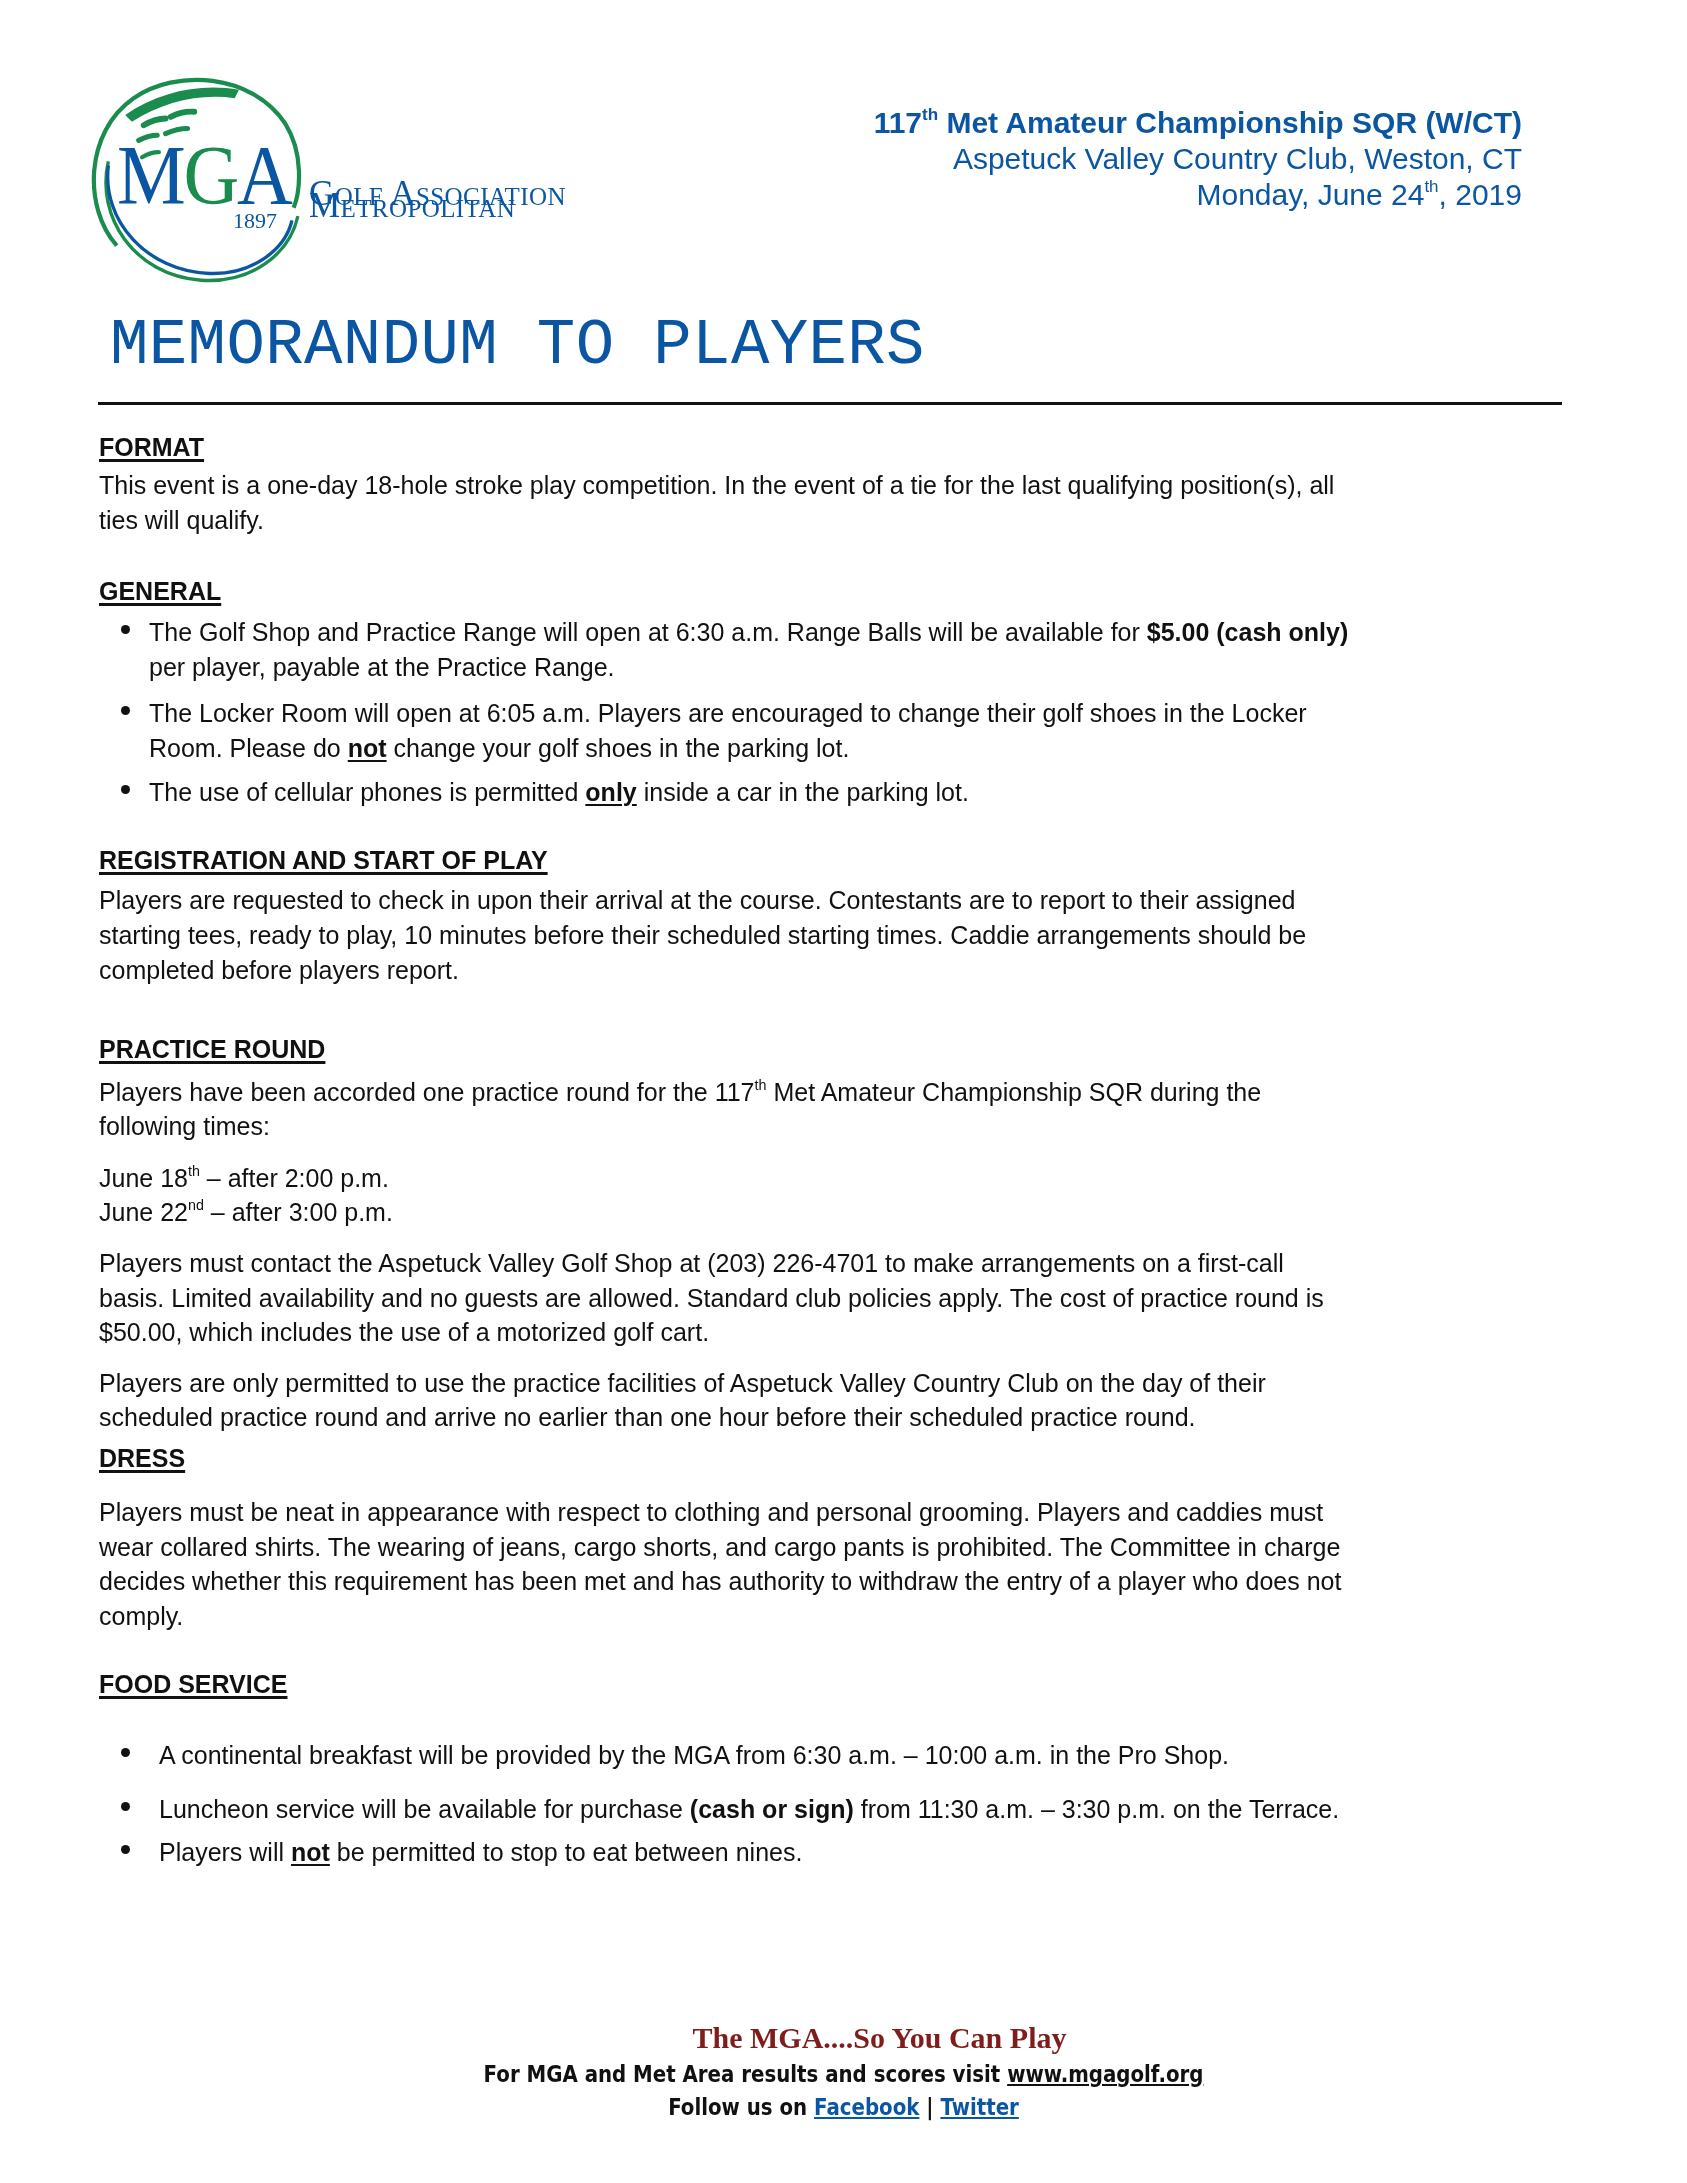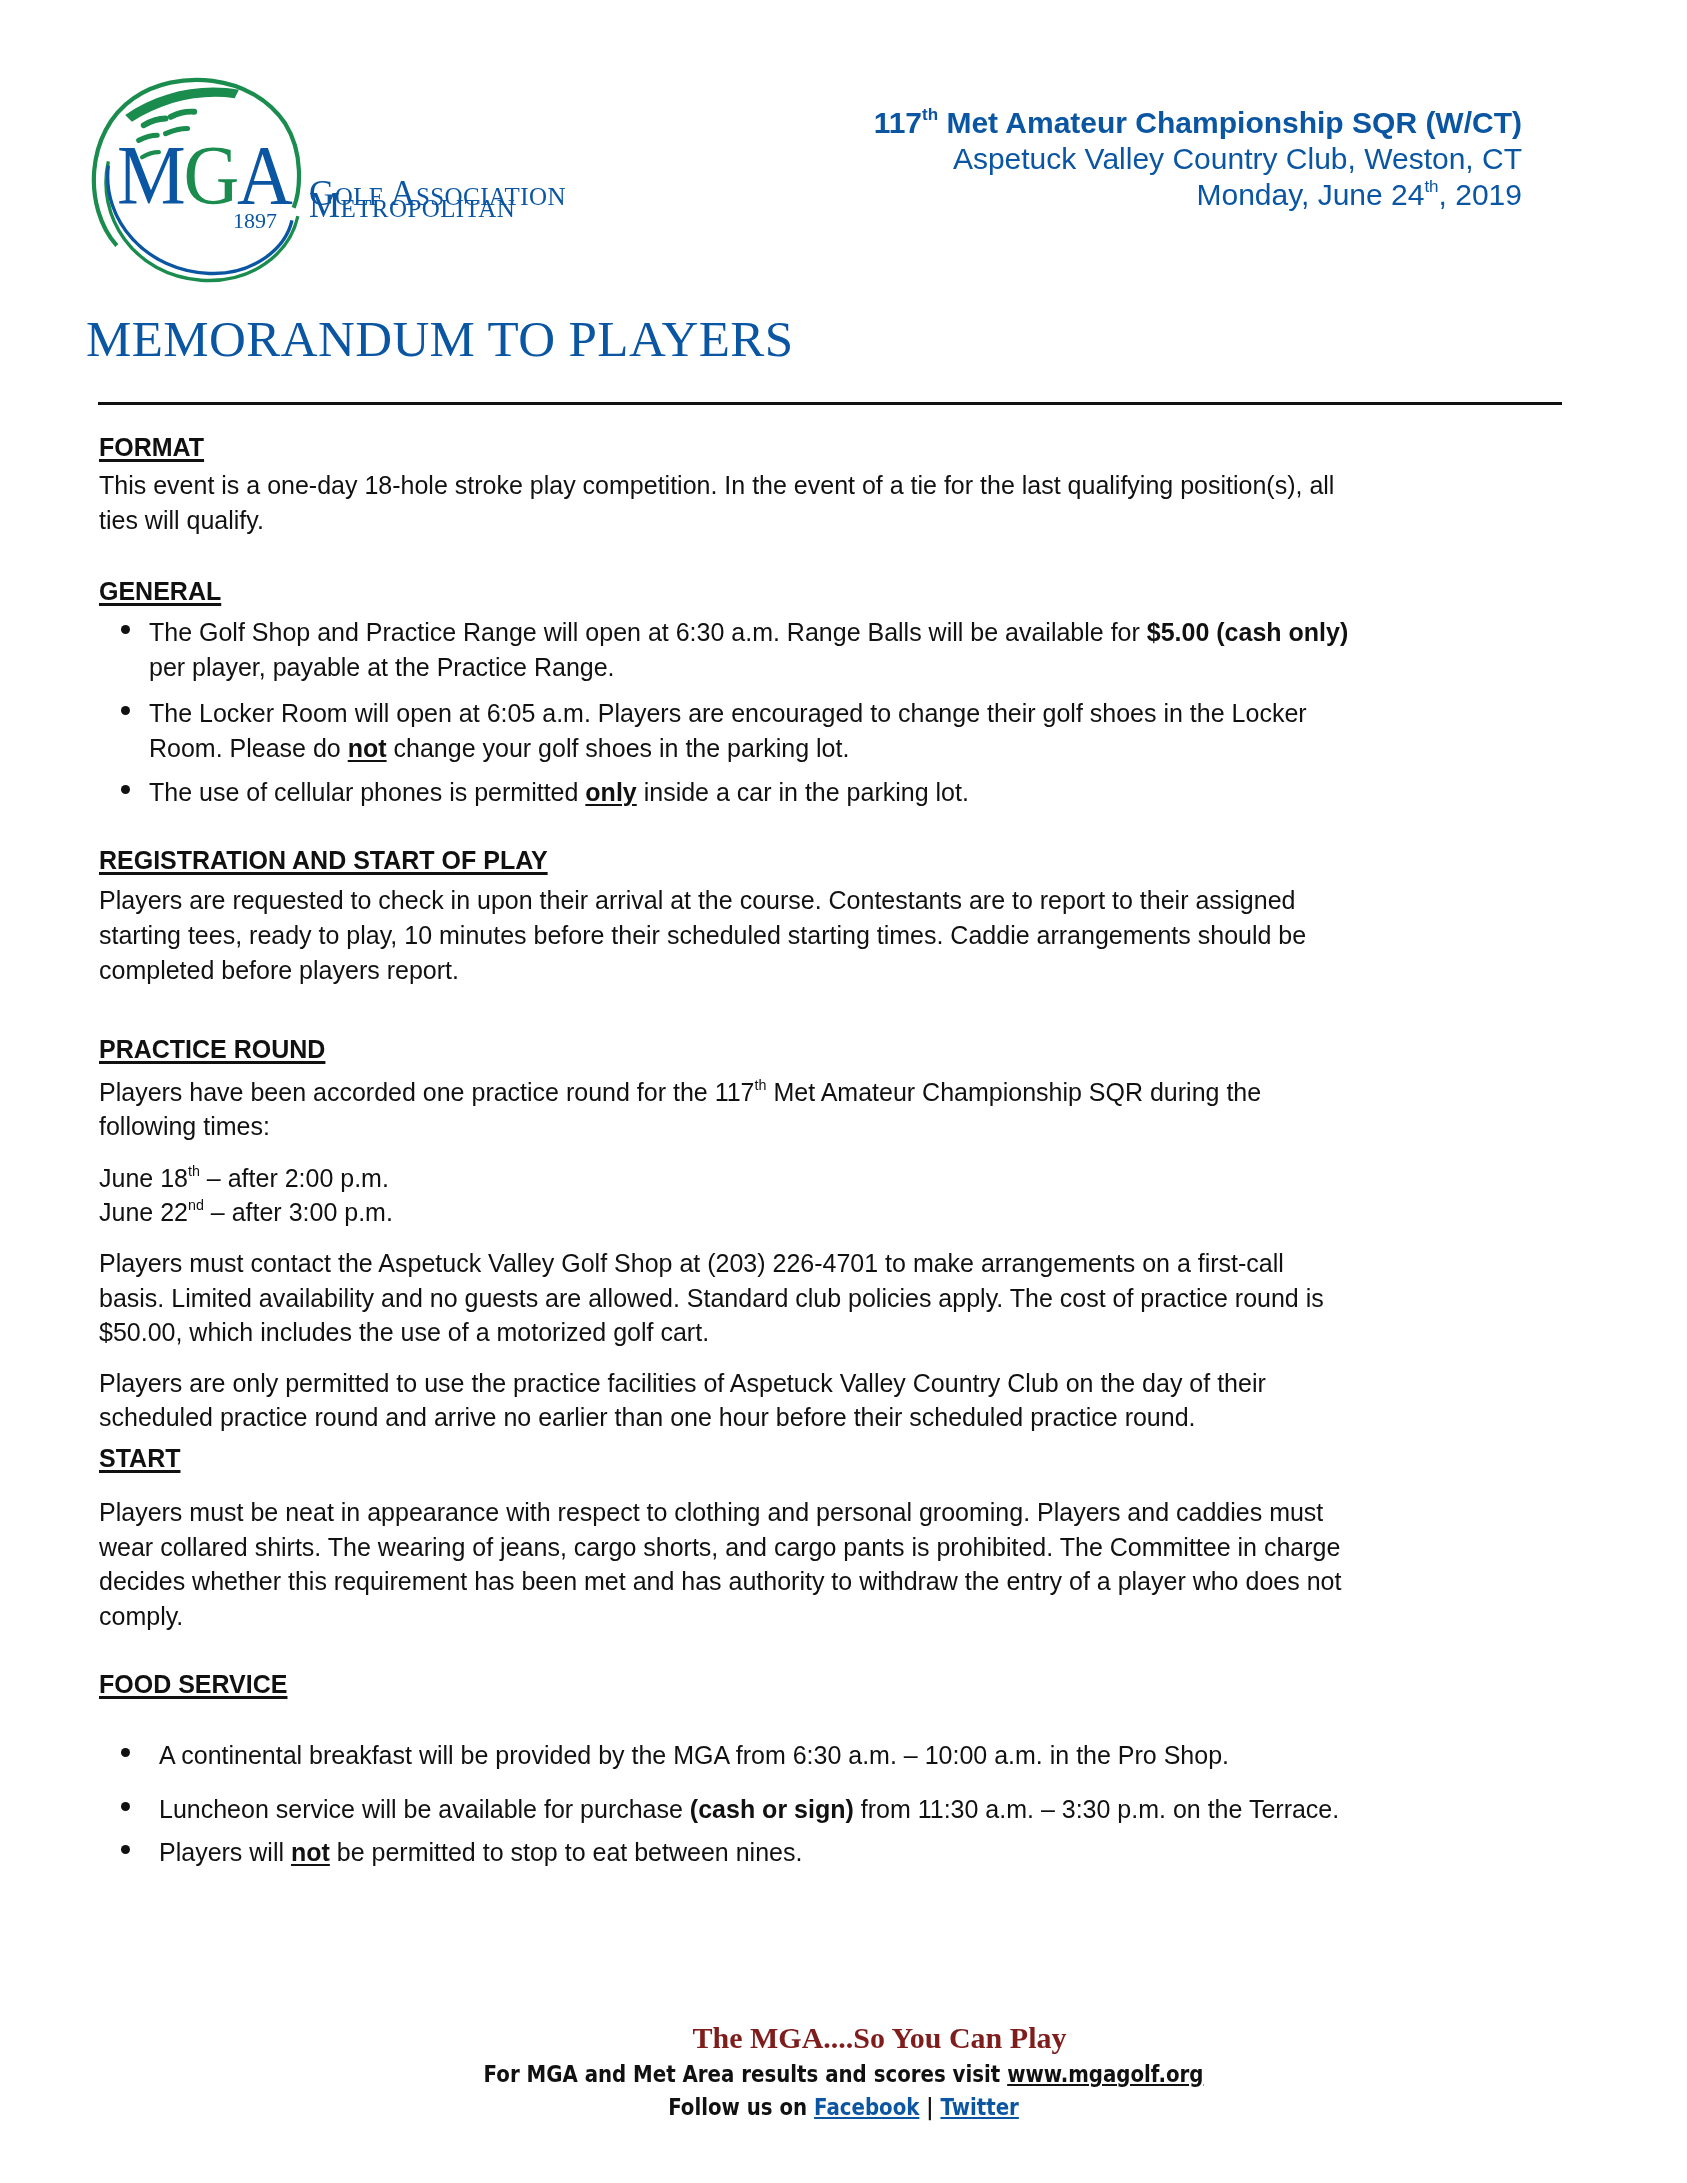--- a/index.html
+++ b/index.html
@@ -18,21 +18,21 @@
   .logo-name2 { left:226px; top:103px; font-size:35px; letter-spacing:0.4px; }
 
   
   .hdr { position:absolute; right:165px; text-align:right; color:#0b56a3; font-family:"Liberation Sans", sans-serif; font-size:30px; line-height:1; white-space:nowrap; }
   .hdr sup { font-size:17px; vertical-align:top; position:relative; top:-1.7px; }
   #hdr1 { top:108px; font-weight:bold; }
   #hdr2 { top:144px; }
   #hdr3 { top:180px; }
 
   
-  #title { left:86px; top:314px; font-family:Liberation Serif, serif; font-size:51px; color:#0b56a3; line-height:1; letter-spacing:0.4px; }
+  #title { left:110px; top:314px; font-family:Liberation Mono, monospace; font-size:64px; color:#0b56a3; line-height:1; letter-spacing:0.4px; }
   #title-rule { position:absolute; left:98px; top:402px; width:1464px; height:2.5px; background:#111; }
 
   
   .line { position:absolute; left:99px; font-family:"Liberation Sans", sans-serif; font-size:25px; color:#111; line-height:1; white-space:nowrap; }
   .head { font-weight:bold; text-decoration:underline; text-decoration-thickness:2.5px; text-underline-offset:3.4px; }
   .ind { left:149px; }
   .ind2 { left:159px; }
   .bullet { position:absolute; left:121px; width:9.3px; height:9.3px; border-radius:50%; background:#111; }
   b.u { text-decoration:underline; text-decoration-thickness:1.7px; text-underline-offset:2.5px; }
   sup.s { font-size:14.3px; vertical-align:top; position:relative; top:-2.5px; }
@@ -99,21 +99,21 @@
 <div class="line" style="top:1080px"><span>Players have been accorded one practice round for the 117</span><sup class="s">th</sup><span> Met Amateur Championship SQR during the</span></div>
 <div class="line" style="top:1114px">following times:</div>
 <div class="line" style="top:1166px"><span>June 18</span><sup class="s">th</sup><span> – after 2:00 p.m.</span></div>
 <div class="line" style="top:1200px"><span>June 22</span><sup class="s">nd</sup><span> – after 3:00 p.m.</span></div>
 <div class="line" style="top:1251px">Players must contact the Aspetuck Valley Golf Shop at (203) 226-4701 to make arrangements on a first-call</div>
 <div class="line" style="top:1286px">basis. Limited availability and no guests are allowed. Standard club policies apply. The cost of practice round is</div>
 <div class="line" style="top:1320px">$50.00, which includes the use of a motorized golf cart.</div>
 <div class="line" style="top:1371px">Players are only permitted to use the practice facilities of Aspetuck Valley Country Club on the day of their</div>
 <div class="line" style="top:1405px">scheduled practice round and arrive no earlier than one hour before their scheduled practice round.</div>
 
-<div class="line head" style="top:1446px">START</div>
+<div class="line head" style="top:1446px">DRESS</div>
 <div class="line" style="top:1500px">Players must be neat in appearance with respect to clothing and personal grooming. Players and caddies must</div>
 <div class="line" style="top:1535px">wear collared shirts. The wearing of jeans, cargo shorts, and cargo pants is prohibited. The Committee in charge</div>
 <div class="line" style="top:1569px">decides whether this requirement has been met and has authority to withdraw the entry of a player who does not</div>
 <div class="line" style="top:1604px">comply.</div>
 
 <div class="line head" style="top:1672px">FOOD SERVICE</div>
 <div class="bullet" style="top:1748px"></div>
 <div class="line ind2" style="top:1743px">A continental breakfast will be provided by the MGA from 6:30 a.m. – 10:00 a.m. in the Pro Shop.</div>
 <div class="bullet" style="top:1802px"></div>
 <div class="line ind2" style="top:1797px"><span>Luncheon service will be available for purchase </span><b>(cash or sign)</b><span> from 11:30 a.m. – 3:30 p.m. on the Terrace.</span></div>

